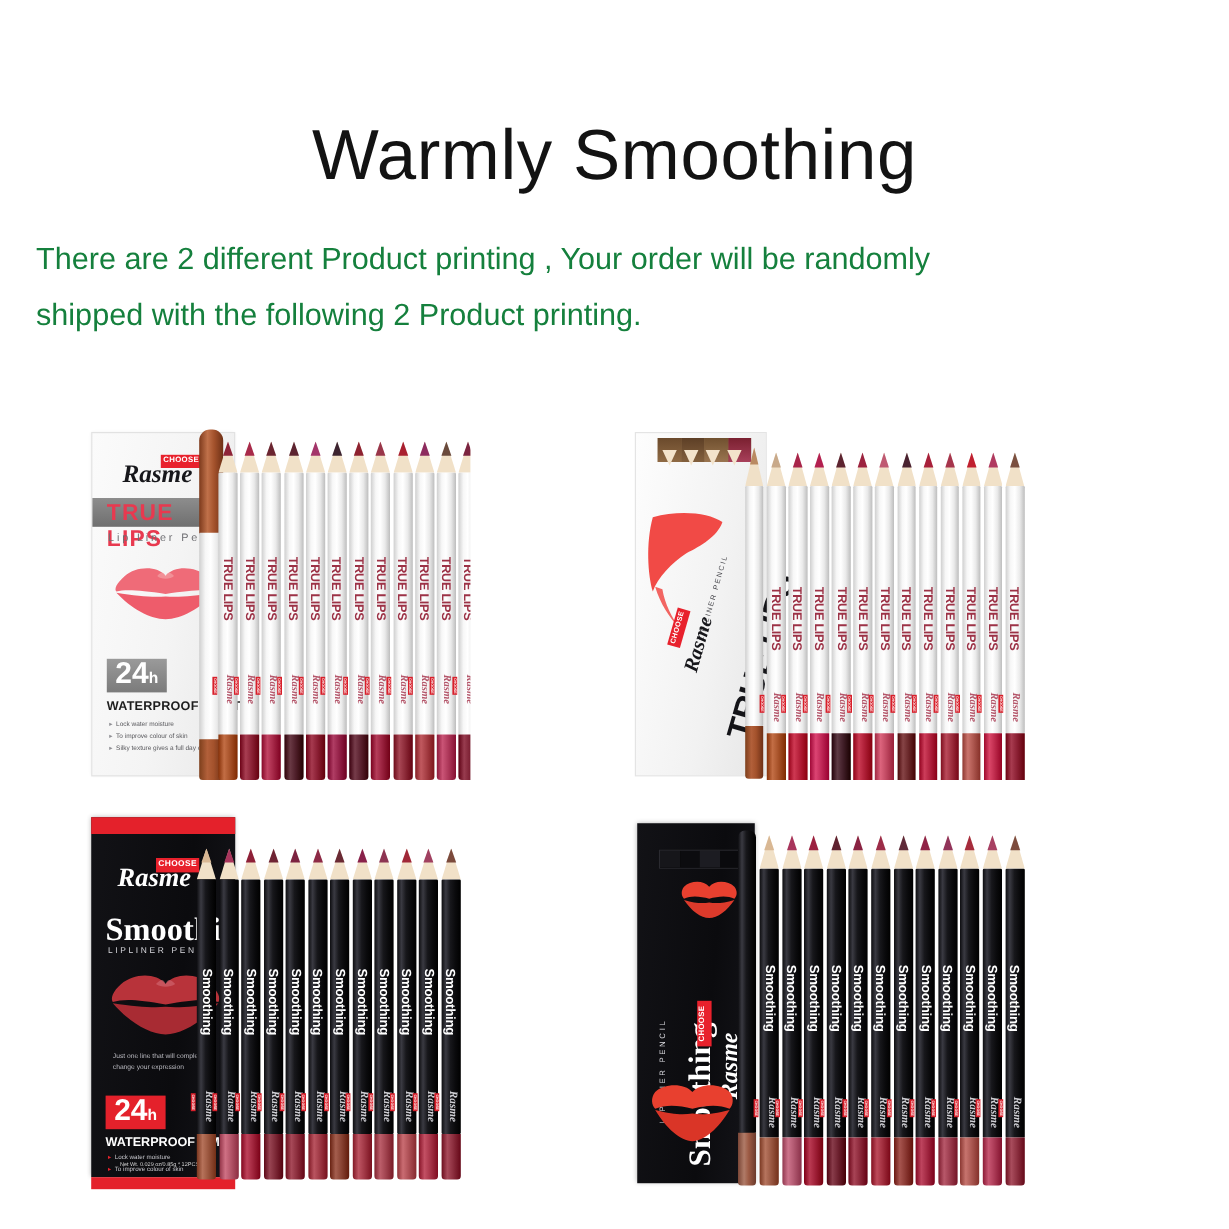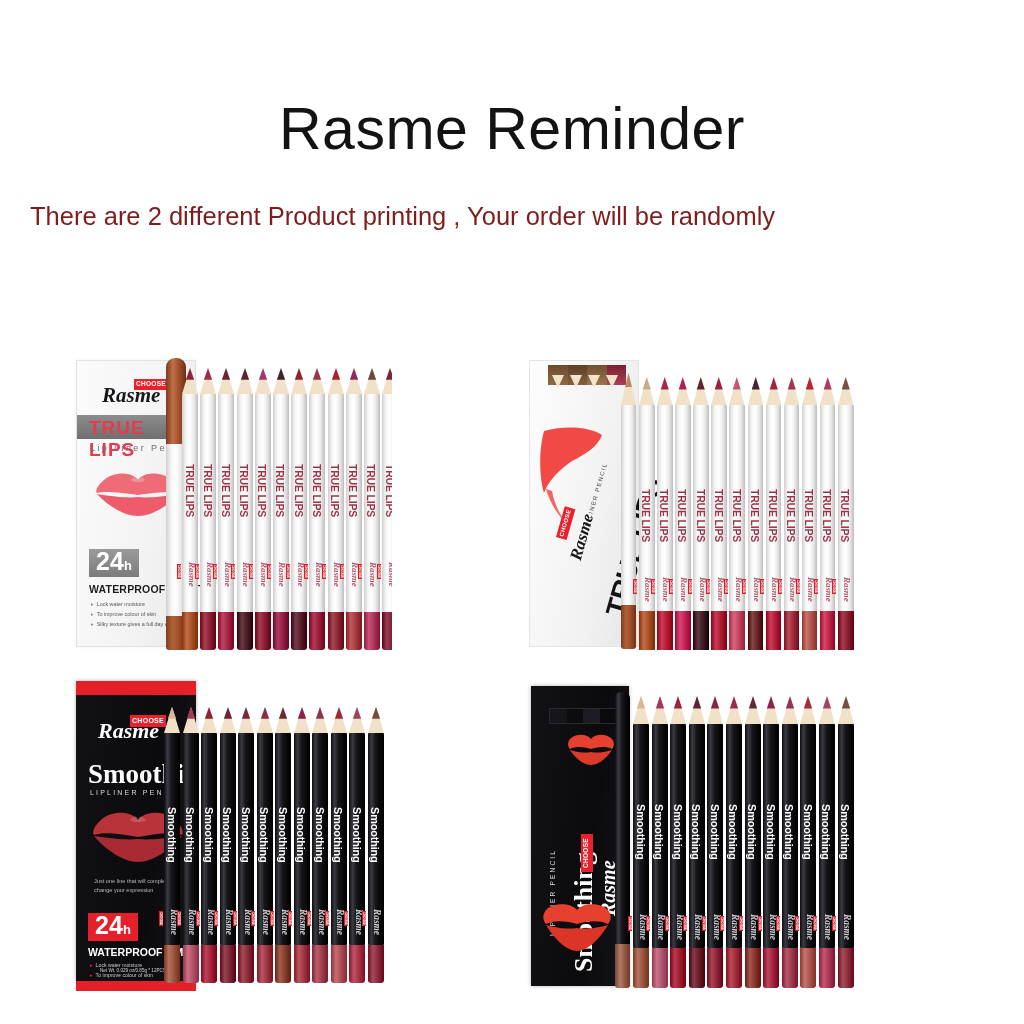--- a/index.html
+++ b/index.html
@@ -25,21 +25,21 @@
     margin: 0;
     padding-top: 100px;
     line-height: 1.0;
     color: #131313;
   }
   #intro {
     margin: 0;
     padding: 34px 26px 0 30px;
     font-size: 25.5px;
     line-height: 1.85;
-    color: #7f1d1d;
+    color: #15803d;
     font-weight: 400;
   }
 
   
   #compare-grid {
     position: absolute;
     top: 345px;
     left: 0;
     width: 1024px;
     height: 660px;
@@ -174,24 +174,25 @@
     font-family:"Liberation Sans", sans-serif;
   }
   .ptext-script {
     position:absolute; white-space:nowrap; font-style:italic; font-weight:700;
     font-family:"Liberation Serif", serif;
   }
 </style>
 </head>
 <body>
 
-<h1 id="page-title">Rasme Reminder</h1>
+<h1 id="page-title">Warmly Smoothing</h1>
 
 <div id="intro">
   <div>There are 2 different Product printing , Your order will be randomly</div>
+  <div>shipped with the following 2 Product printing.</div>
 </div>
 
 <div id="compare-grid">
 
   <div class="compare-row row-top">
 
     <div class="product p-tl">
 
       <div class="box box-white-tl">
         <div class="choose-badge" style="left:57px;top:18px;width:34px;height:9px;font-size:6.5px;padding-top:1.5px;">CHOOSE</div>

